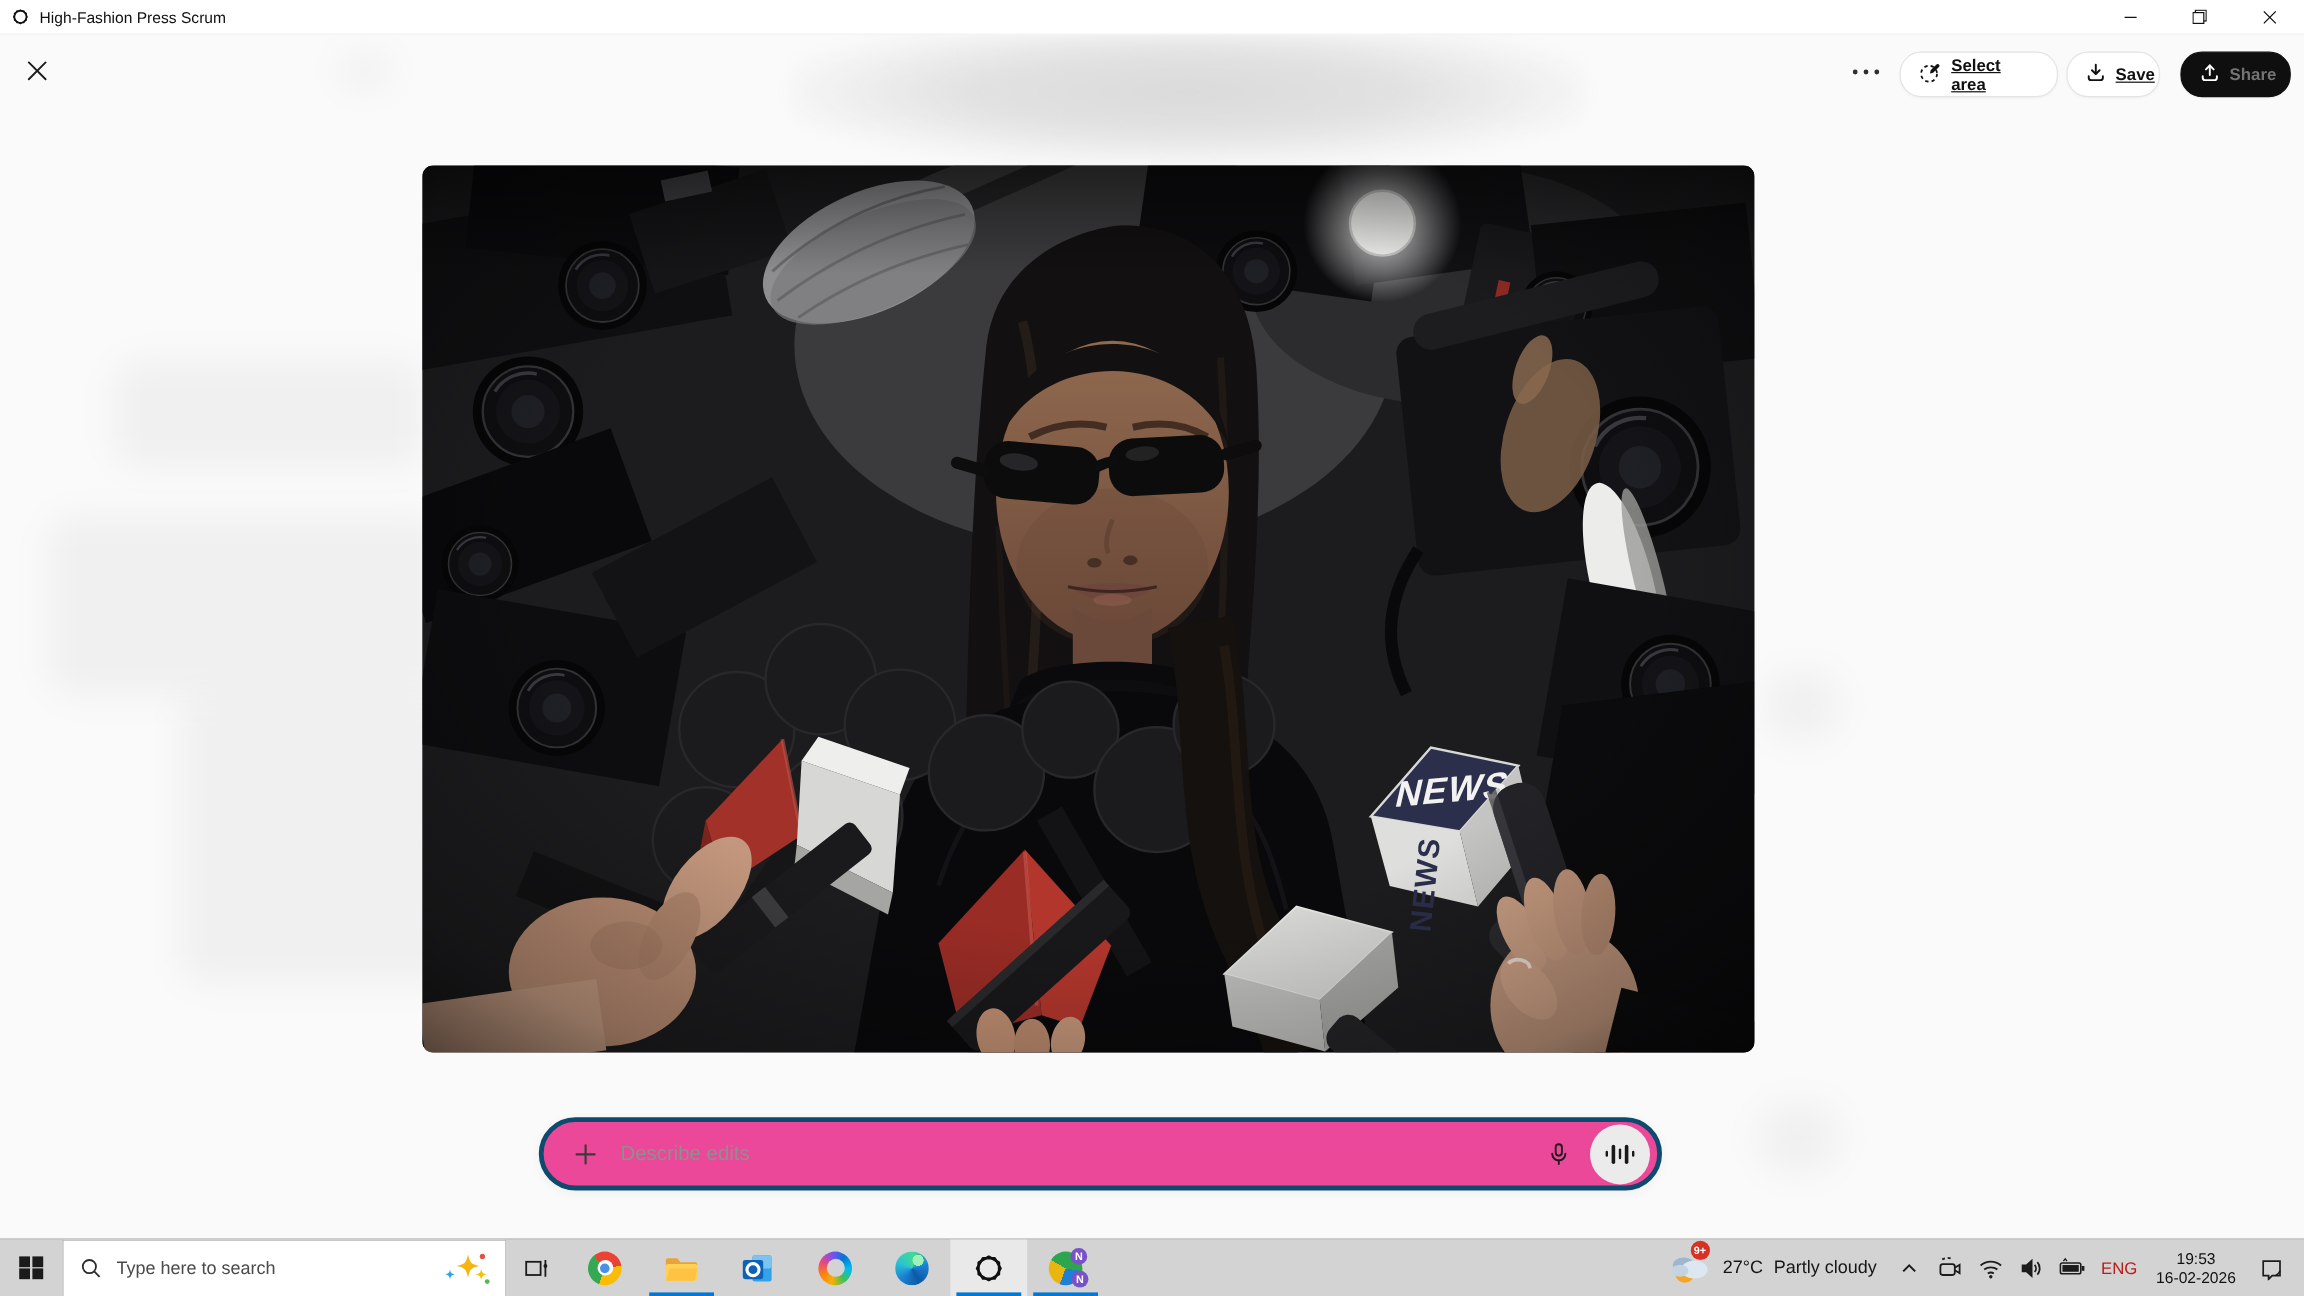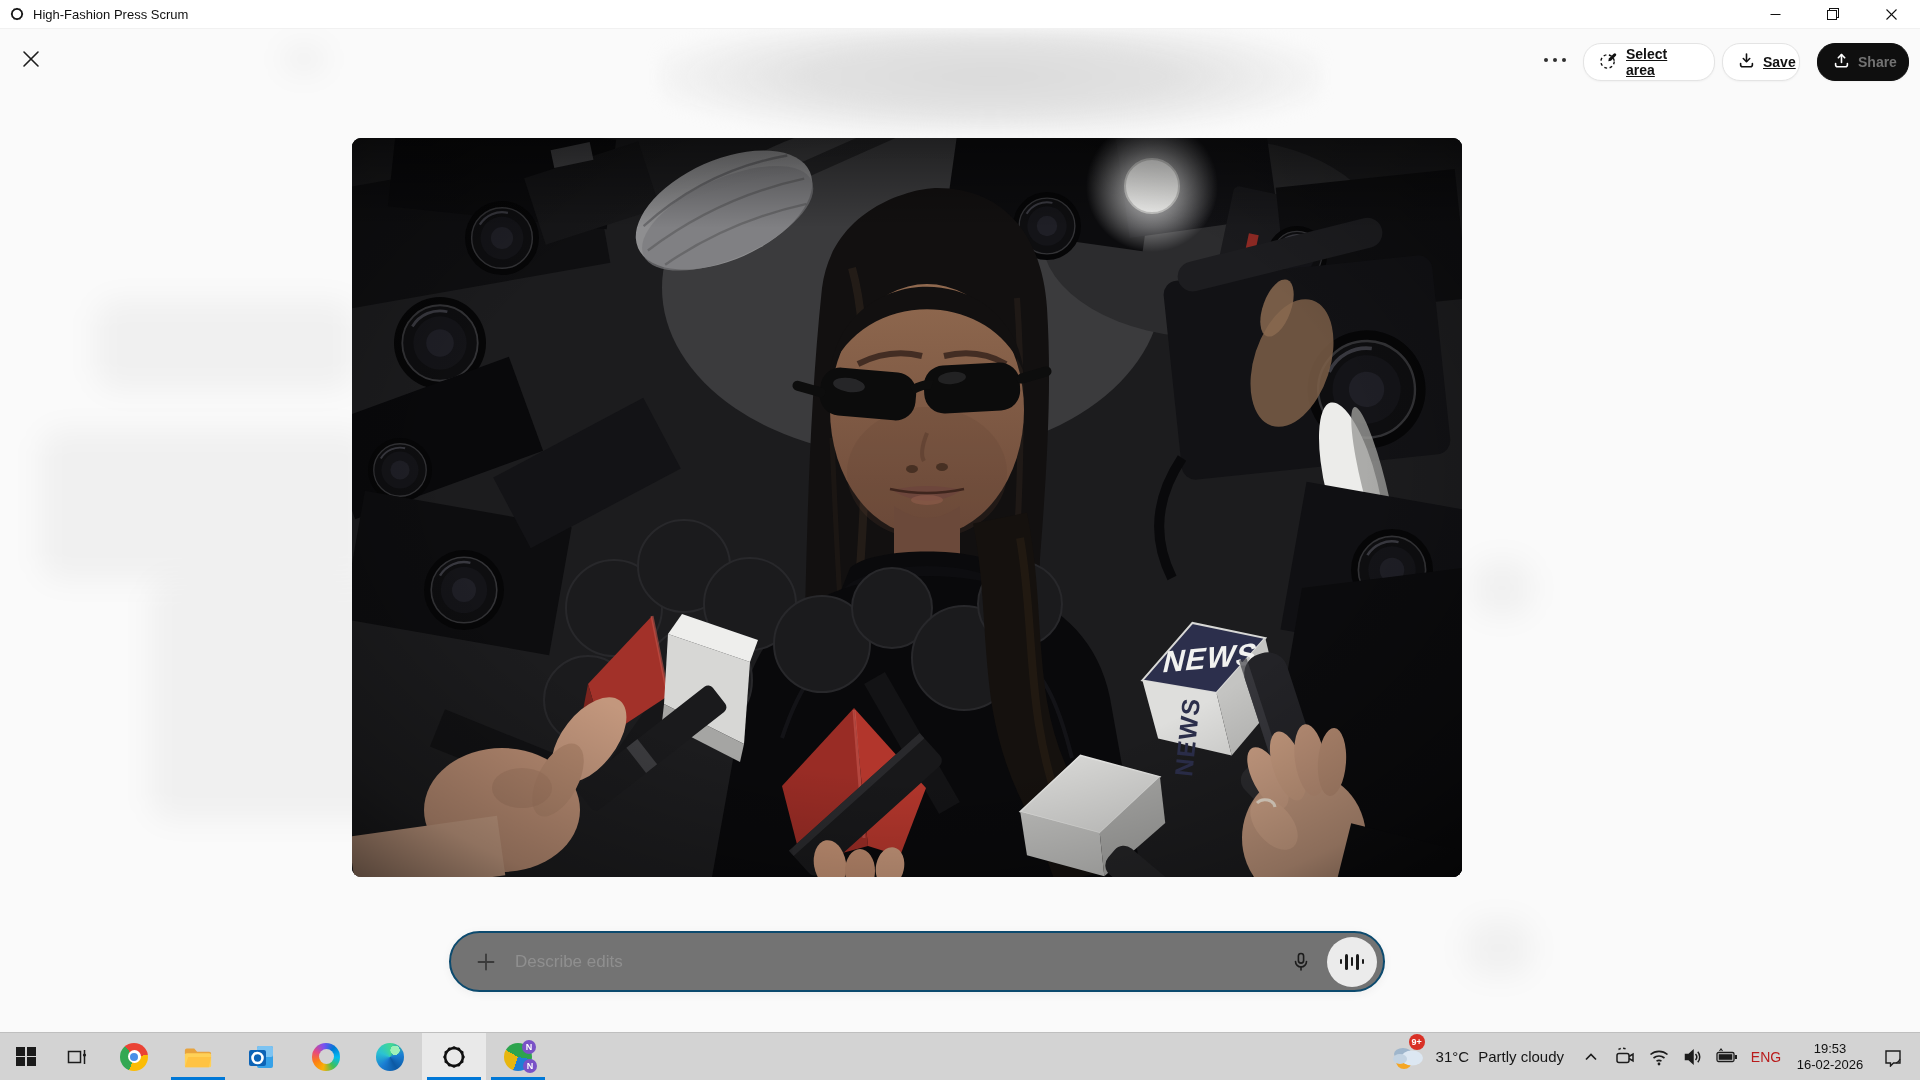--- a/index.html
+++ b/index.html
@@ -32,21 +32,21 @@
   .top-band{position:absolute;left:660px;top:28px;width:660px;height:108px;z-index:5;
     background:radial-gradient(ellipse at 50% 45%, #dadada 0%, #e2e2e2 40%, rgba(250,250,250,0) 78%);
     filter:blur(7px);}
   .ghost{position:absolute;background:rgba(0,0,0,0.04);border-radius:22px;filter:blur(14px);z-index:1;}
   
   .photo{position:absolute;left:352px;top:138px;width:1110px;height:739px;border-radius:9px;
     overflow:hidden;background:#1a1a1c;z-index:10;}
   .photo svg{display:block;}
   
   .prompt-bar{position:absolute;left:449px;top:931px;width:936px;height:61px;border-radius:31px;
-    background:#737373;border:2px solid #0c4a6e;box-shadow:0 2px 10px rgba(0,0,0,.05);
+    background:#ec4899;border:4px solid #0c4a6e;box-shadow:0 2px 10px rgba(0,0,0,.05);
     display:flex;align-items:center;padding:0 6px 0 18px;box-sizing:border-box;z-index:20;}
   .prompt-plus{width:34px;height:34px;display:flex;align-items:center;justify-content:center;}
   .prompt-input{flex:1;border:none;outline:none;font-size:17px;color:#222;margin-left:10px;
     font-family:"Liberation Sans",sans-serif;background:transparent;}
   .prompt-input::placeholder{color:#8f8f8f;}
   .prompt-mic{width:40px;height:40px;display:flex;align-items:center;justify-content:center;}
   .voice-btn{width:50px;height:50px;border-radius:50%;background:#ebebeb;display:flex;
     align-items:center;justify-content:center;margin-left:6px;}
   .wave{display:flex;align-items:center;gap:3px;}
   .wave i{display:block;width:2.6px;border-radius:2px;background:#191919;}
@@ -417,20 +417,34 @@
 
 <div class="taskbar">
   <div class="tb-start">
     <span class="winlogo">
         <i></i>
         <i></i>
         <i></i>
         <i></i>
       </span>
   </div>
+  <div class="tb-search">
+    <svg width="18" height="18" viewBox="0 0 18 18" fill="none" stroke="#2b2b2b" stroke-width="1.5">
+      <circle cx="7.5" cy="7.5" r="5.5"></circle>
+        <line x1="11.7" y1="11.7" x2="16" y2="16"></line>
+    </svg>
+    <input type="text" placeholder="Type here to search" style="">
+    <svg width="42" height="30" viewBox="0 0 42 30">
+      <path transform="translate(21 13) scale(0.95)" d="M0,-10 C1.8,-2.5 2.5,-1.8 10,0 C2.5,1.8 1.8,2.5 0,10 C-1.8,2.5 -2.5,1.8 -10,0 C-2.5,-1.8 -1.8,-2.5 0,-10 Z" fill="#f6b511"></path>
+      <path transform="translate(32 20) scale(0.45)" d="M0,-10 C1.8,-2.5 2.5,-1.8 10,0 C2.5,1.8 1.8,2.5 0,10 C-1.8,2.5 -2.5,1.8 -10,0 C-2.5,-1.8 -1.8,-2.5 0,-10 Z" fill="#f2c200"></path>
+      <path transform="translate(6 20) scale(0.4)" d="M0,-10 C1.8,-2.5 2.5,-1.8 10,0 C2.5,1.8 1.8,2.5 0,10 C-1.8,2.5 -2.5,1.8 -10,0 C-2.5,-1.8 -1.8,-2.5 0,-10 Z" fill="#2f9ff2"></path>
+      <circle cx="33" cy="5" r="2.2" fill="#e2533e"></circle>
+        <circle cx="37" cy="26" r="2" fill="#57b554"></circle>
+    </svg>
+  </div>
   <div class="tb-btn">
     <svg width="22" height="22" viewBox="0 0 22 22" fill="none" stroke="#1b1b1b" stroke-width="1.5">
       <rect x="2.5" y="5.5" width="12" height="11"></rect>
       <line x1="18.5" y1="4" x2="18.5" y2="18"></line>
         <circle cx="18.5" cy="9" r="1.6" fill="#1b1b1b" stroke="none"></circle>
     </svg>
   </div>
   <div class="tb-app">
       <span class="ic ic-chrome"></span>
     </div>
@@ -475,21 +489,21 @@
     <div class="tray-weather">
       <span class="wicon">
         <svg width="36" height="30" viewBox="0 0 36 30">
           <circle cx="13" cy="19" r="8" fill="#f5a623"></circle>
           <ellipse cx="12" cy="12" rx="9" ry="6" fill="#9fb6cc"></ellipse>
           <ellipse cx="21" cy="16" rx="11" ry="7.5" fill="#dce7f2"></ellipse>
           <ellipse cx="9" cy="17" rx="7" ry="5" fill="#c3d3e2"></ellipse>
         </svg>
         <span class="wbadge">9+</span>
       </span>
-      <span class="wtxt">31°C</span>
+      <span class="wtxt">27°C</span>
       <span class="wtxt">Partly cloudy</span>
     </div>
     <div class="tray-ic">
       <svg width="16" height="16" viewBox="0 0 16 16" fill="none" stroke="#1c1c1c" stroke-width="1.7">
           <path d="M3 10.5 L8 5.5 L13 10.5"></path>
         </svg>
     </div>
     <div class="tray-ic">
       <svg width="22" height="22" viewBox="0 0 22 22" fill="none" stroke="#1c1c1c" stroke-width="1.5">
         <path d="M4.5 3.5 a9 9 0 0 1 9 0" stroke-dasharray="2.5 2.2"></path>

